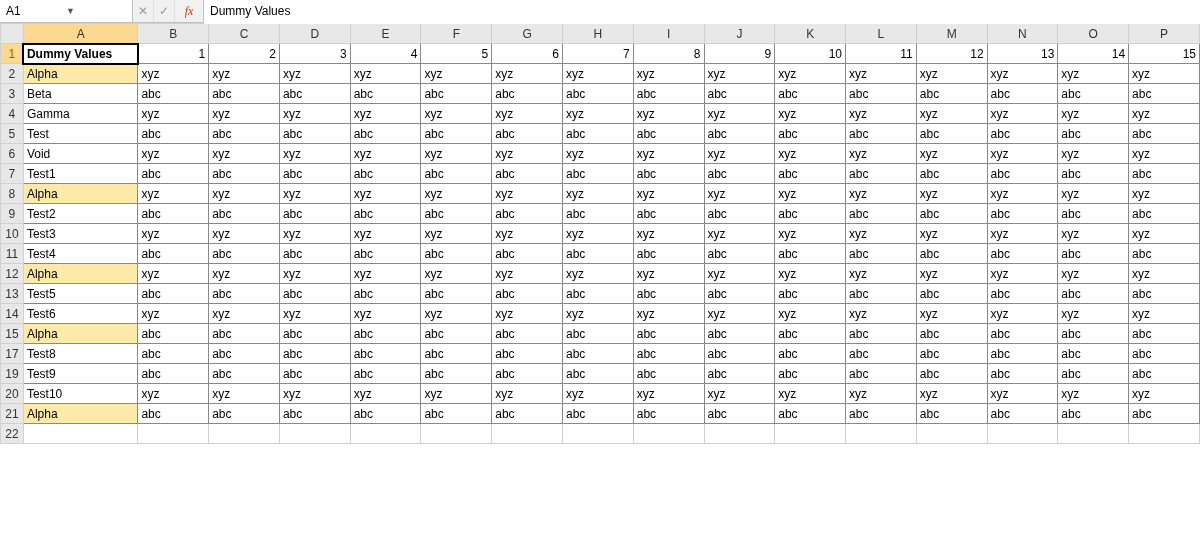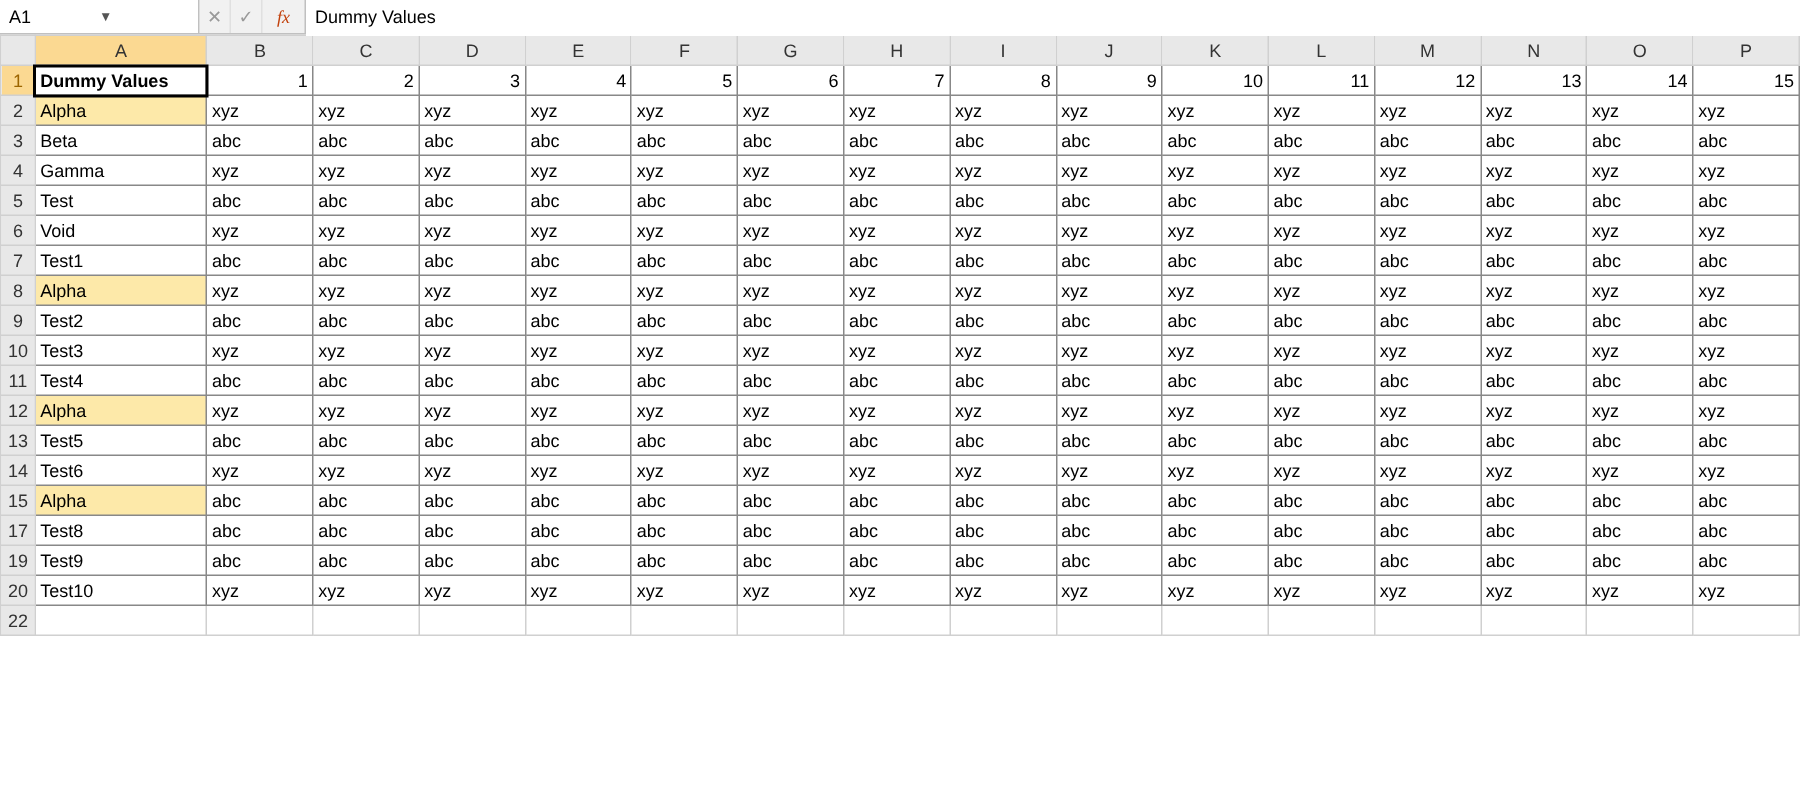--- a/index.html
+++ b/index.html
@@ -496,20 +496,39 @@
         <td class="cell">xyz</td>
         <td class="cell">xyz</td>
         <td class="cell">xyz</td>
         <td class="cell">xyz</td>
         <td class="cell">xyz</td>
         <td class="cell">xyz</td>
         <td class="cell">xyz</td>
         <td class="cell">xyz</td>
         <td class="cell">xyz</td>
       </tr>
+      <tr class="dataRow">
+        <td class="rowhdr">21</td>
+        <td class="cell hilite">Alpha</td>
+        <td class="cell">abc</td>
+        <td class="cell">abc</td>
+        <td class="cell">abc</td>
+        <td class="cell">abc</td>
+        <td class="cell">abc</td>
+        <td class="cell">abc</td>
+        <td class="cell">abc</td>
+        <td class="cell">abc</td>
+        <td class="cell">abc</td>
+        <td class="cell">abc</td>
+        <td class="cell">abc</td>
+        <td class="cell">abc</td>
+        <td class="cell">abc</td>
+        <td class="cell">abc</td>
+        <td class="cell">abc</td>
+      </tr>
       <tr>
         <td class="rowhdr">22</td>
         <td class="cell"></td>
         <td class="cell"></td>
         <td class="cell"></td>
         <td class="cell"></td>
         <td class="cell"></td>
         <td class="cell"></td>
         <td class="cell"></td>
         <td class="cell"></td>

